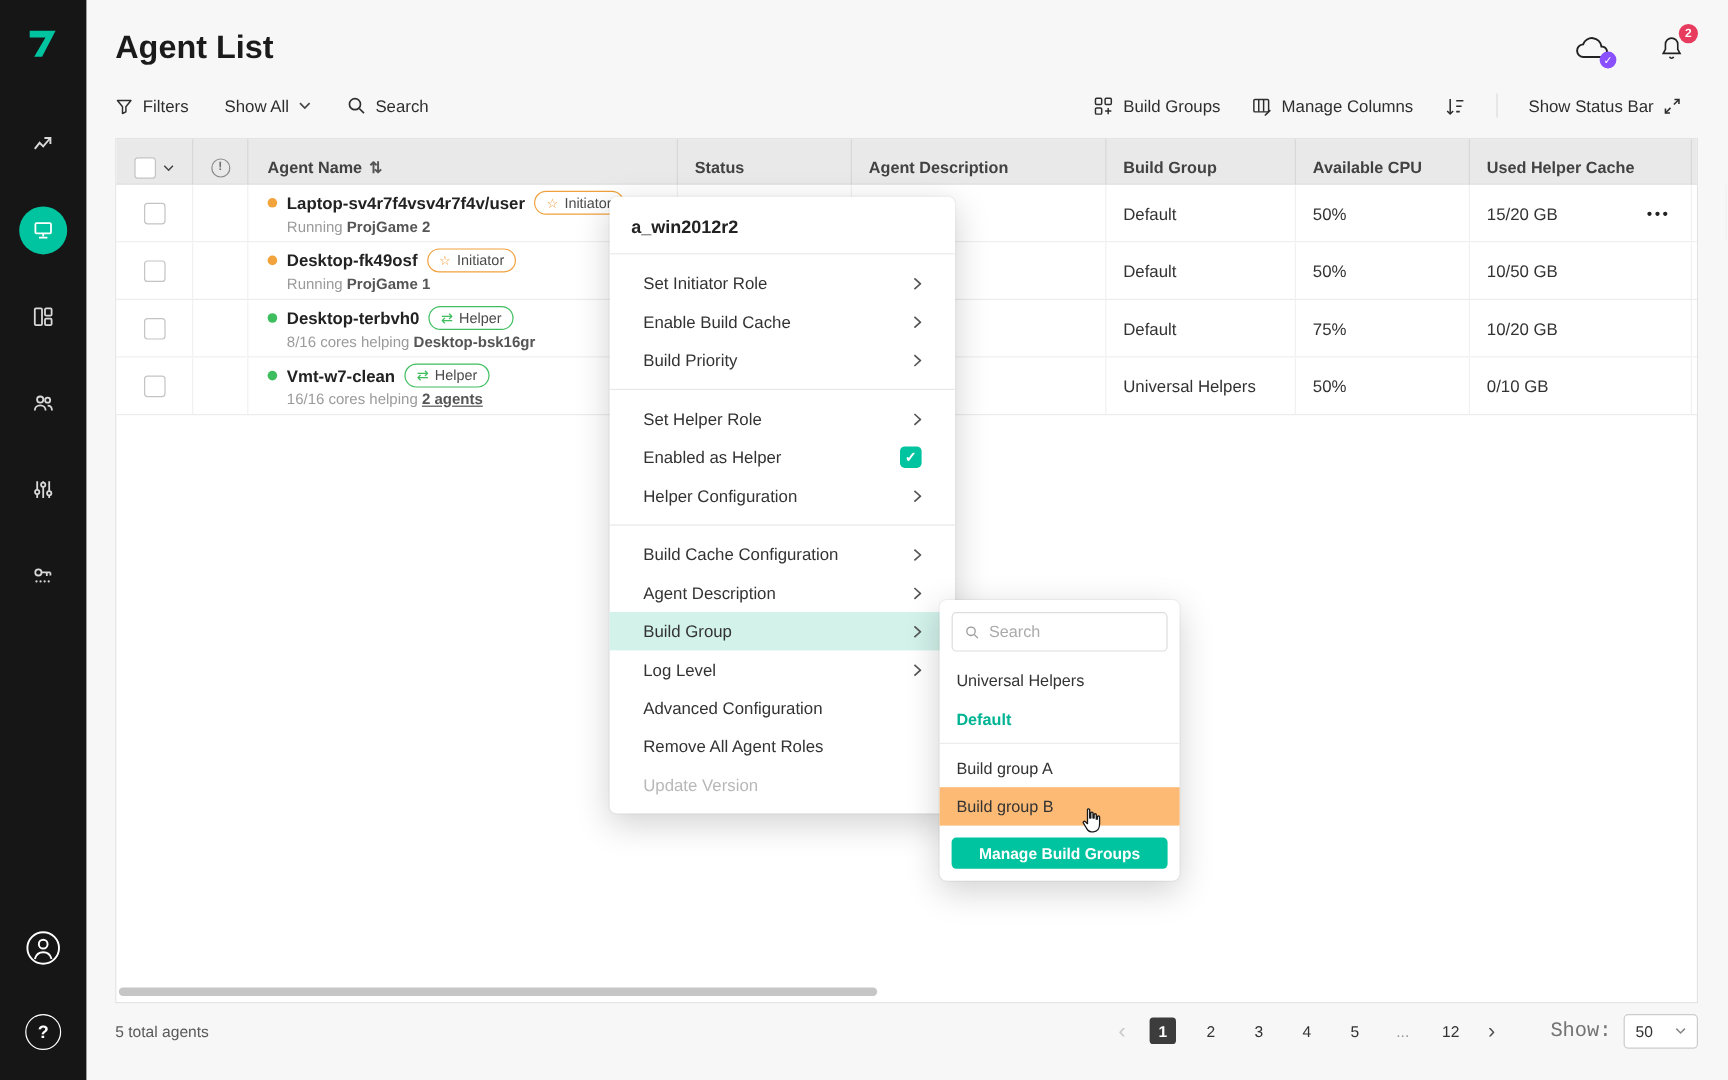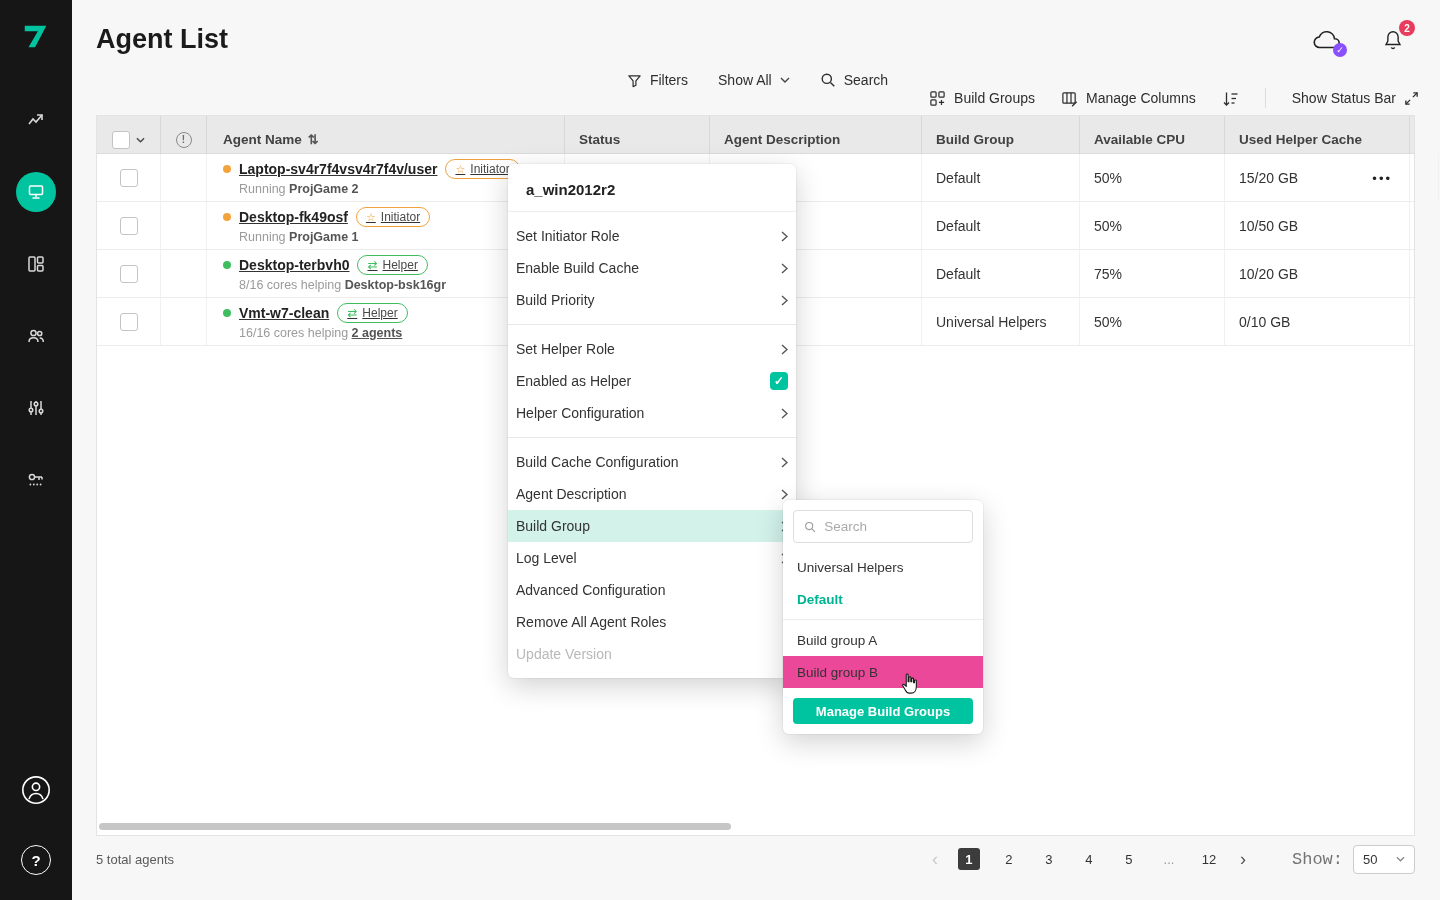--- a/index.html
+++ b/index.html
@@ -17,42 +17,42 @@
   .round-outline { width:30px; height:30px; border:1.6px solid #fff; border-radius:50%; display:flex; align-items:center; justify-content:center; color:#fff; font-size:15px; font-weight:700; }
 
   
   .page-title { position:absolute; left:96px; top:24px; font-size:27px; font-weight:700; color:#1b1b1b; z-index:1; }
   .top-icons { position:absolute; right:32px; top:26px; display:flex; gap:36px; z-index:1; }
   .top-icon { position:relative; width:30px; height:28px; display:flex; align-items:center; justify-content:center; cursor:pointer; }
   .badge-purple { position:absolute; right:-5px; bottom:-3px; width:14px; height:14px; border-radius:50%; background:#8A4FFF; color:#fff; font-size:9px; display:flex; align-items:center; justify-content:center; }
   .badge-red { position:absolute; right:-7px; top:-6px; width:16px; height:16px; border-radius:50%; background:#E73C5E; color:#fff; font-size:10px; font-weight:700; display:flex; align-items:center; justify-content:center; }
 
   
-  .toolbar { position:absolute; left:96px; right:21px; top:72px; height:32px; display:flex; align-items:center; z-index:1;flex-direction:column; }
+  .toolbar { position:absolute; left:96px; right:39px; top:72px; height:32px; display:flex; align-items:center; z-index:1; }
   .tb-item { display:flex; align-items:center; gap:8px; font-size:14px; color:#2e2e2e; cursor:pointer; }
   .tb-left { display:flex; align-items:center; gap:30px; }
   .tb-right { margin-left:auto; display:flex; align-items:center; gap:26px;justify-content:flex-end; }
   .tb-sep { width:1px; height:20px; background:#ddd; }
 
   
   .sheet { position:absolute; left:96px; top:115px; width:1319px; height:721px; background:#fff; border:1px solid #e3e3e3; z-index:1; }
   .thead, .trow { display:grid; grid-template-columns:64px 46px 358px 145px 212px 158px 145px 185px 1fr; }
   .thead { height:38px; background:#e9e9e9; border-bottom:1px solid #dcdcdc; }
   .th { display:flex; align-items:center; padding:16px 14px; border-right:1px solid #d8d8d8; font-size:13.5px; font-weight:600; color:#424242; gap:6px; }
   .th.center { justify-content:center; padding:0; }
   .th:last-child { border-right:none; }
   .trow { height:48px; border-bottom:1px solid #ececec; background:#fff; position:relative; }
   .td { display:flex; align-items:center; padding:0 14px; border-right:1px solid #f1f1f1; font-size:14px; color:#333; }
   .td.center { justify-content:center; padding:0; }
   .td:last-child { border-right:none; }
   .checkbox { width:18px; height:18px; border:1.5px solid #c4c4c4; border-radius:3px; background:#fff; cursor:pointer; }
   .alert-circle { width:16px; height:16px; border:1.5px solid #8a8a8a; border-radius:50%; color:#6e6e6e; font-size:10px; font-weight:700; display:flex; align-items:center; justify-content:center; }
   .sort-glyph { font-size:13px; color:#555; }
   .td-name { flex-direction:column; align-items:flex-start; justify-content:center; gap:3px; padding:0 16px; }
-  .name-line { display:flex; align-items:center; gap:8px;text-decoration:underline; }
+  .name-line { display:flex; align-items:center; gap:8px; }
   .dot { width:8px; height:8px; border-radius:50%; flex:none; }
   .dot.orange { background:#F2A33C; }
   .dot.green { background:#3FBE5F; }
   .agent-name { font-size:14px; font-weight:700; color:#222; }
   .pill { display:inline-flex; align-items:center; gap:5px; height:20px; padding:0 9px; border-radius:10px; font-size:12px; color:#4a4a4a; background:#fff; flex:none; }
   .pill.initiator { border:1px solid #F0A13E; } .pill.initiator .pi { color:#F0A13E; font-size:11px; }
   .pill.helper { border:1px solid #3FBE5F; } .pill.helper .pi { color:#3FBE5F; font-size:12px; }
   .subtitle { padding-left:16px; font-size:12.5px; color:#9b9b9b; }
   .subtitle b { color:#555; font-weight:700;text-align:right; }
   .subtitle .u { color:#555; font-weight:700; text-decoration:underline; cursor:pointer; }
@@ -69,35 +69,35 @@
   .page-num.dots { color:#999; cursor:default; }
   .pg-chevron { font-size:18px; color:#555; cursor:pointer; padding:0 2px; }
   .pg-chevron.disabled { color:#c9c9c9; cursor:default; }
   .show-group { display:flex; align-items:center; gap:10px; margin-left:44px; }
   .show-label { font-size:17px; color:#737373;font-family:Liberation Mono, monospace; }
   .page-size { width:62px; height:29px; border:1px solid #ccc; border-radius:4px; background:#fff; display:flex; align-items:center; justify-content:space-between; padding:0 9px; font-size:13px; color:#333; cursor:pointer; }
 
   
   .ctx-menu { position:absolute; left:508px; top:164px; width:288px; background:#fff; border-radius:6px; box-shadow:0 8px 28px rgba(0,0,0,.18), 0 0 0 1px rgba(0,0,0,.04); z-index:40; padding-bottom:8px; }
   .cm-title { padding:17px 18px 13px; font-size:15px; font-weight:700; color:#222; border-bottom:1px solid #ececec; margin-bottom:8px; }
-  .cm-item { height:32px; display:flex; align-items:center; padding:0 8px; font-size:14px; color:#333; cursor:pointer; }
+  .cm-item { height:32px; display:flex; align-items:center; padding:0 28px; font-size:14px; color:#333; cursor:pointer; }
   .cm-item.hl { background:#D2F2EA; }
   .cm-item.disabled { color:#b8b8b8; cursor:default; }
   .cm-right { margin-left:auto; display:flex; align-items:center; }
   .cm-div { height:1px; background:#e8e8e8; margin:8px 0; }
   .cb-checked { width:18px; height:18px; border-radius:4px; background:#00C4A0; color:#fff; font-size:12px; font-weight:700; display:flex; align-items:center; justify-content:center; }
 
   
   .submenu { position:absolute; left:783px; top:500px; width:200px; background:#fff; border-radius:6px; box-shadow:0 8px 28px rgba(0,0,0,.18), 0 0 0 1px rgba(0,0,0,.04); z-index:50; padding-bottom:10px; }
   .sub-search { margin:10px 10px 8px; height:33px; border:1px solid #ddd; border-radius:4px; display:flex; align-items:center; gap:8px; padding:0 10px; background:#fff; }
   .sub-search input { border:none; outline:none; width:100%; font-size:13.5px; color:#333; font-family:"Liberation Sans", sans-serif; background:transparent; }
   .sub-search input::placeholder { color:#aaa; }
   .sm-item { height:32px; display:flex; align-items:center; padding:0 14px; font-size:13.5px; color:#333; cursor:pointer; }
   .sm-item.teal { color:#00B493; font-weight:600; }
-  .sm-item.hl { background:#ec4899; }
+  .sm-item.hl { background:#fdba74; }
   .sm-div { height:1px; background:#ececec; margin:4px 0; }
   .manage-btn { margin:10px 10px 0; height:26px; border:none; border-radius:4px; background:#00C4A0; color:#fff; font-size:13px; font-weight:700; width:calc(100% - 20px); cursor:pointer; font-family:"Liberation Sans", sans-serif; }
 
   .cursor-hand { position:absolute; left:898px; top:672px; z-index:60; }
 </style>
 </head>
 <body>
 
 <div class="sidebar">
   <div class="logo">

